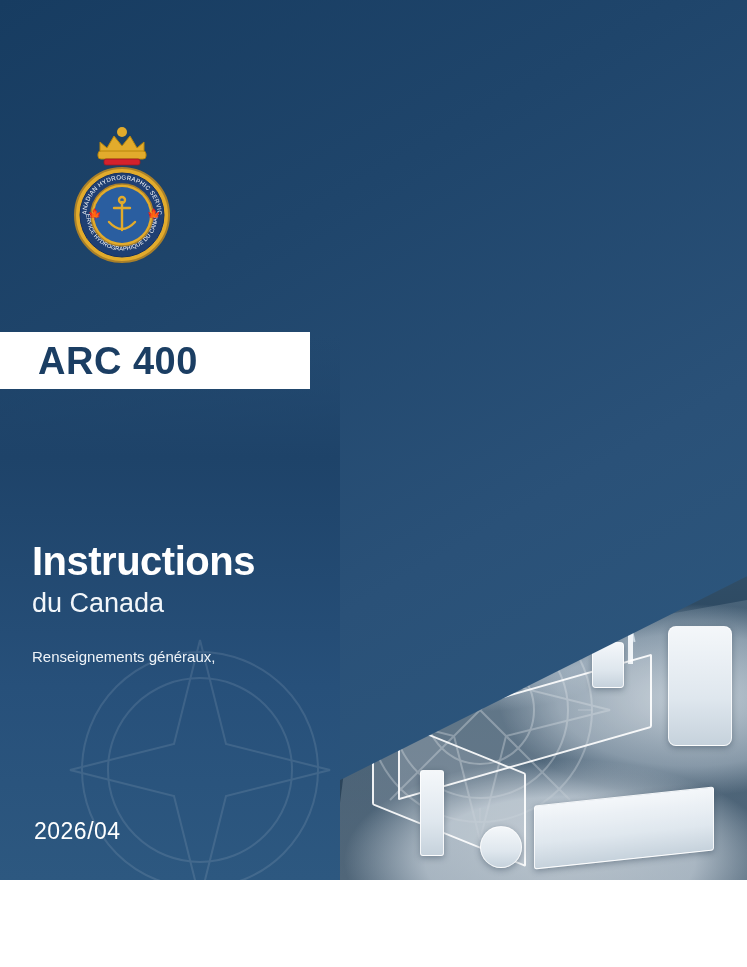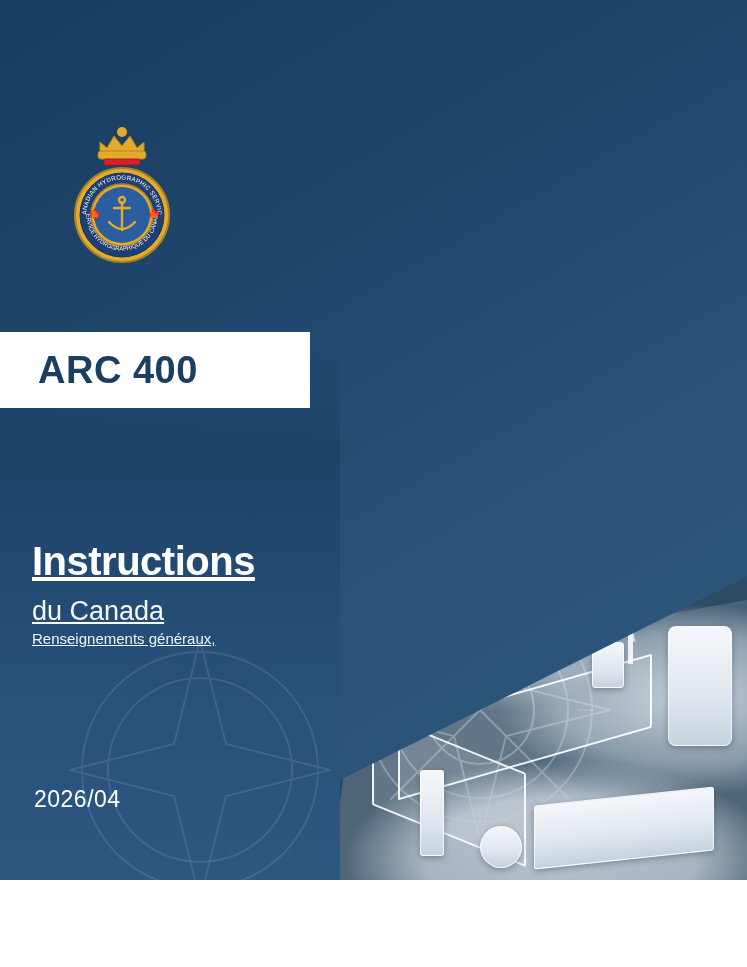--- a/index.html
+++ b/index.html
@@ -175,64 +175,64 @@
   .crest {
     position: absolute;
     left: 54px; top: 118px;
     width: 136px; height: 150px;
   }
 
   
   .code-bar {
     position: absolute;
     left: 0; top: 332px;
-    width: 310px; height: 76px;
+    width: 310px; height: 57px;
     background: #ffffff;
     display: flex;
     align-items: center;
   }
   .code-text {
     margin-left: 38px;
     color: #1b3e63;
     font-size: 38px;
     font-weight: bold;
     letter-spacing: 0.5px;
     line-height: 1;
   }
 
   
   .title-block {
     position: absolute;
     left: 32px; top: 540px;
     width: 330px;
     color: #ffffff;
-    text-decoration: underline;
   }
   .title-main {
     font-size: 40px;
     font-weight: bold;
     line-height: 1.08;
     letter-spacing: -0.5px;
     margin: 0;
   }
   .title-sub {
     font-size: 27px;
     font-weight: normal;
     line-height: 1.2;
-    margin: 12px 0 0 0;
+    margin: 4px 0 0 0;
     color: #f2f6fa;
   }
   .subtitle-lines {
+    margin-top: 26px;
     font-size: 15px;
     line-height: 1.42;
     color: #eef3f8;
   }
   .edition {
     position: absolute;
-    left: 34px; top: 786px;
+    left: 34px; top: 818px;
     font-size: 23px;
     color: #ffffff;
     letter-spacing: 0.5px;
   }
 
   
   .footer {
     position: absolute;
     left: 0; top: 880px;
     width: 747px; height: 87px;

